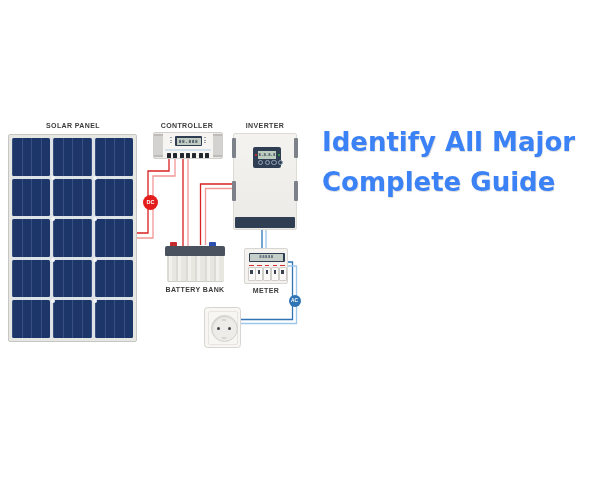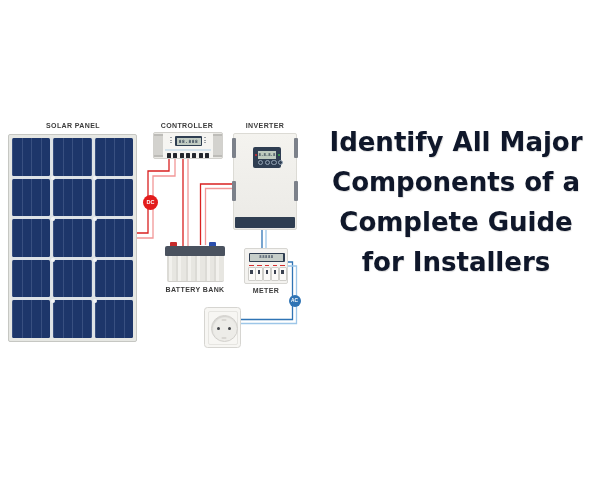--- a/index.html
+++ b/index.html
@@ -81,21 +81,21 @@
   .outlet-hole{position:absolute;width:3px;height:3.2px;border-radius:50%;background:#44464a;top:11px;}
   .outlet-clip{position:absolute;left:50%;transform:translateX(-50%);width:5px;height:2px;background:#d8d6d2;border-radius:1px;}
 
   
   .badge{position:absolute;border-radius:50%;color:#ffffff;text-align:center;
          font-family:"Liberation Sans",sans-serif;font-weight:700;}
   .badge-dc{left:143px;top:194.5px;width:15px;height:15px;background:#e31c1c;font-size:5.5px;line-height:15px;}
   .badge-ac{left:288.5px;top:294.5px;width:12px;height:12px;background:#2f74b5;font-size:4.8px;line-height:12px;}
 
   
-  .title{position:absolute;left:322px;top:122px;width:268px;text-align:center;color:#0f172a;
+  .title{position:absolute;left:322px;top:122px;width:268px;text-align:left;color:#3b82f6;
          font:700 26px/40px "DejaVu Sans",sans-serif;text-shadow:.6px .8px 1px rgba(0,0,0,.15);}
   .title div{white-space:nowrap;}
 </style>
 </head>
 <body>
 
 <div class="canvas">
 
   <svg class="wires" viewBox="0 0 600 500">
     <polyline class="w w-rd" points="169,157 169,171 148,171 148,233 136,233"></polyline>
@@ -235,18 +235,16 @@
       <span class="outlet-hole" style="left:5.5px;"></span>
       <span class="outlet-hole" style="right:5.5px;"></span>
     </div>
   </div>
 
   <div class="badge badge-dc">DC</div>
   <div class="badge badge-ac">AC</div>
 
   <div class="title">
     <div>Identify All Major</div>
-    <div>Components of a</div>
     <div>Complete Guide</div>
-    <div>for Installers</div>
   </div>
 
 </div>
 
 </body></html>

